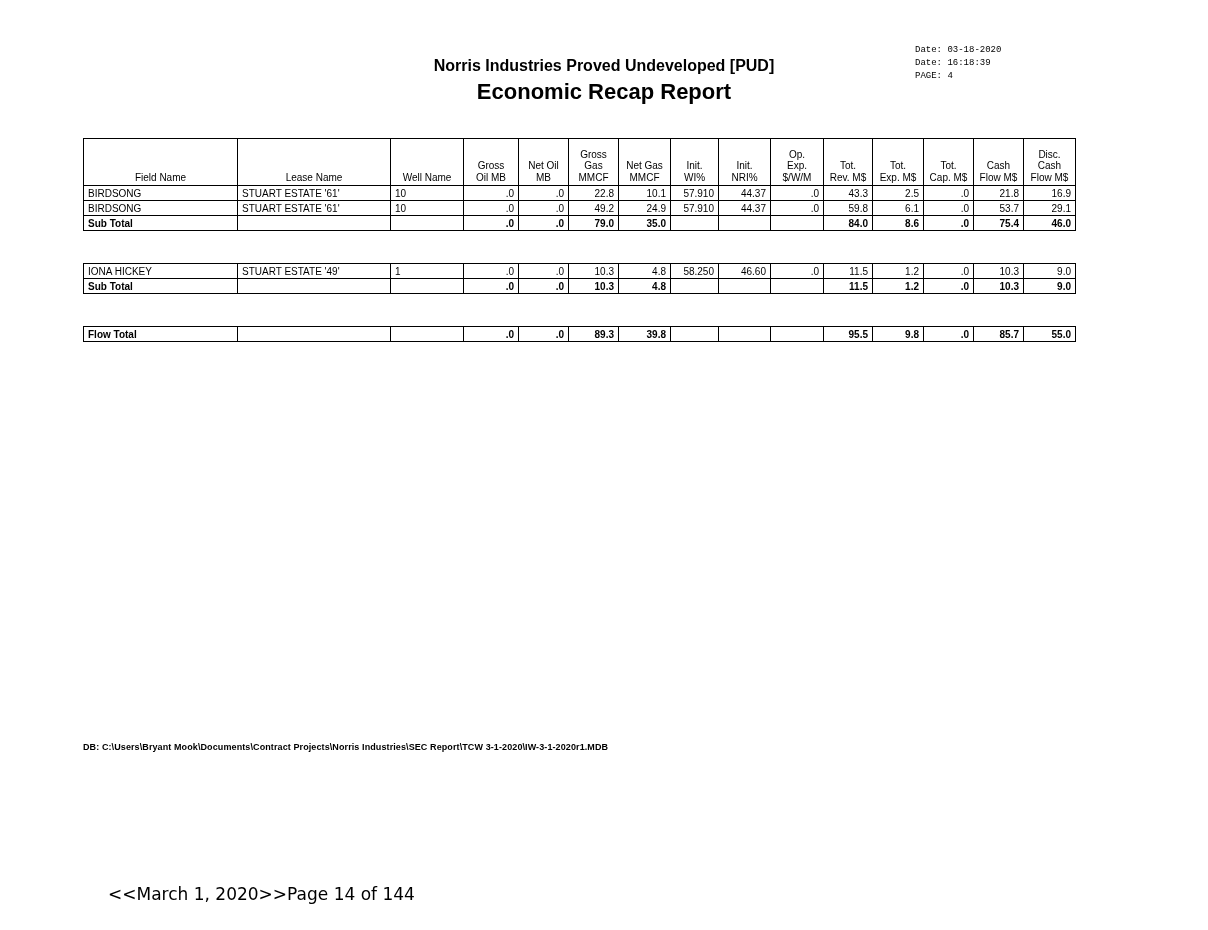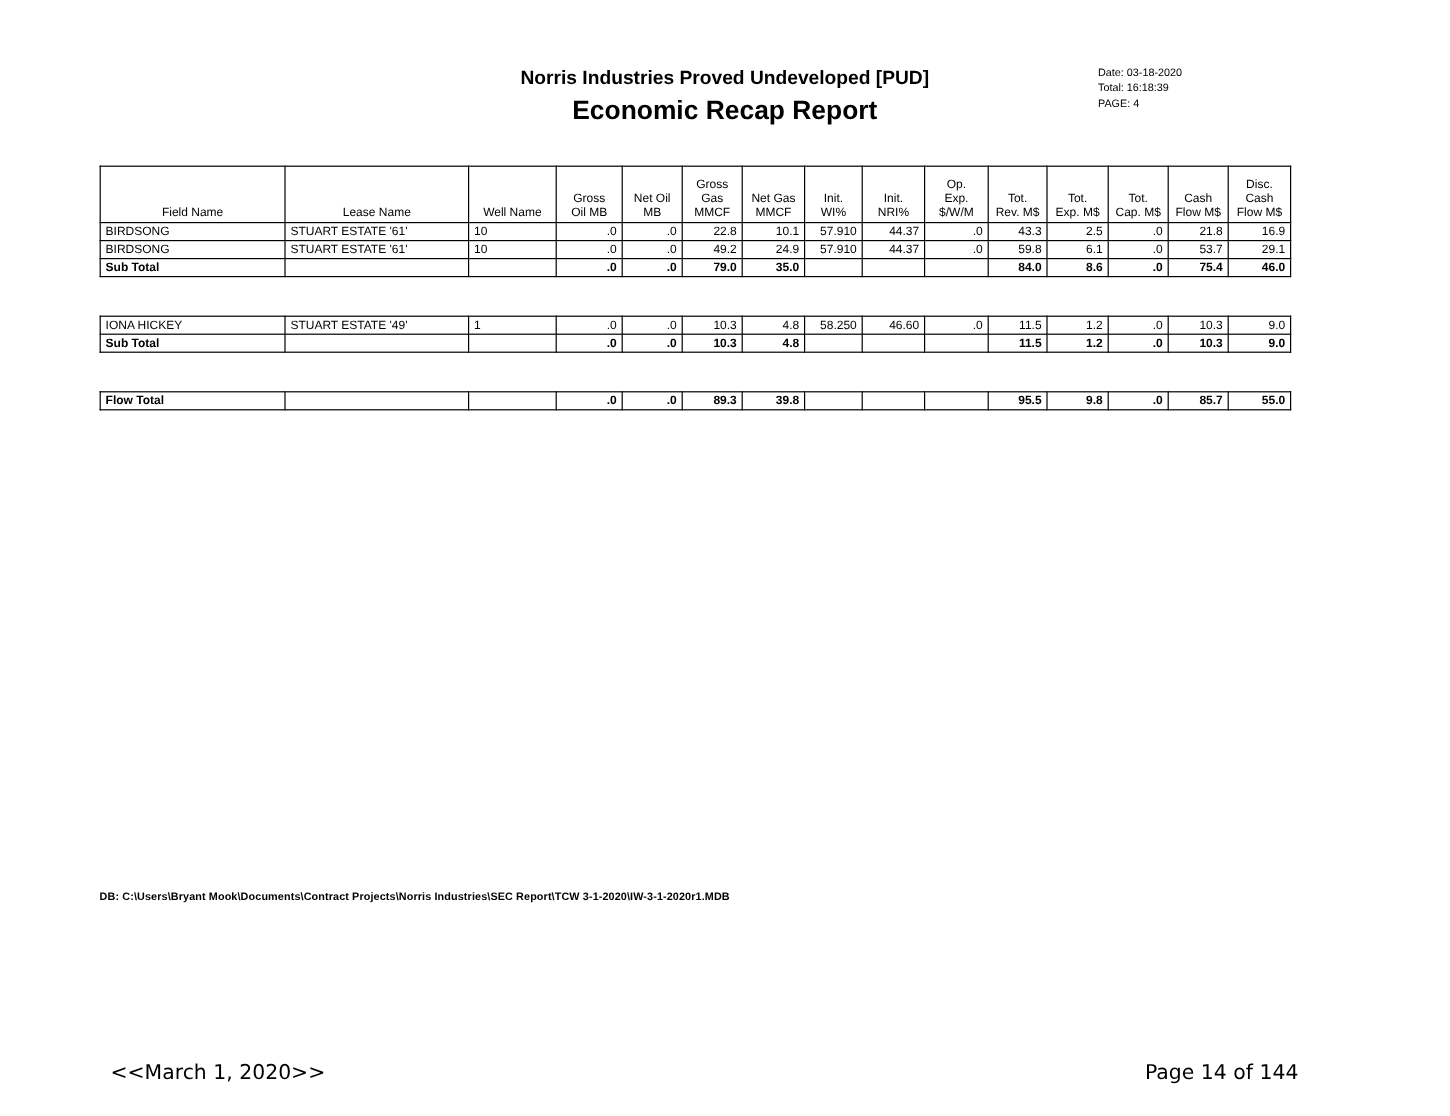--- a/index.html
+++ b/index.html
@@ -3,48 +3,48 @@
 <meta charset="utf-8">
 <style>
   * { margin:0; padding:0; box-sizing:border-box; }
   html,body { width:1208px; height:930px; background:#ffffff; color:#000; }
   body { position:relative; font-family:"Liberation Sans", sans-serif; overflow:hidden; }
 
   .title-block { position:absolute; top:56px; left:0; width:1208px; text-align:center; font-weight:bold; }
   .title-line1 { font-size:16px; line-height:19px; }
   .title-line2 { font-size:22px; line-height:19px; margin-top:7px; }
 
-  .meta-block { position:absolute; top:54px; left:915px; font-size:9px; line-height:13px; }
+  .meta-block { position:absolute; top:44px; left:915px; font-size:9px; line-height:13px;font-family:Liberation Mono, monospace; }
 
   .table-area { position:absolute; top:138px; left:83px; width:992px; }
   table.report-table { border-collapse:collapse; table-layout:fixed; width:992px; font-size:10px; }
   table.report-table + table.report-table { margin-top:32px; }
   .report-table th, .report-table td { border:1px solid #000; overflow:hidden; white-space:nowrap; }
   .report-table th { height:47px; vertical-align:bottom; text-align:center; font-weight:normal; padding:2px 1px; line-height:11.5px;margin-top:32px; }
   .report-table td { height:15px; padding:0 4px; vertical-align:middle; }
   td.al { text-align:left; }
   td.ar { text-align:right; }
   tr.bold-row td { font-weight:bold; }
 
   .db-path { position:absolute; top:742px; left:83px; font-size:9px; font-weight:bold; letter-spacing:0.1px; }
 
-  .footer { position:absolute; top:884px; left:92px; width:990px; display:flex; justify-content:space-between;
+  .footer { position:absolute; top:884px; left:108px; width:990px; display:flex; 
             font-family:"DejaVu Sans", sans-serif; font-size:17px; }
 </style>
 </head>
 <body>
 
 <div class="title-block">
   <div class="title-line1">Norris Industries Proved Undeveloped [PUD]</div>
   <div class="title-line2">Economic Recap Report</div>
 </div>
 
 <div class="meta-block">
   <div>Date: 03-18-2020</div>
-  <div>Total: 16:18:39</div>
+  <div>Date: 16:18:39</div>
   <div>PAGE: 4</div>
 </div>
 
 <div class="table-area" id="table-area">
     <table class="report-table">
       <colgroup>
         <col style="width: 154px;">
         <col style="width: 153px;">
         <col style="width: 73px;">
         <col style="width: 55px;">

